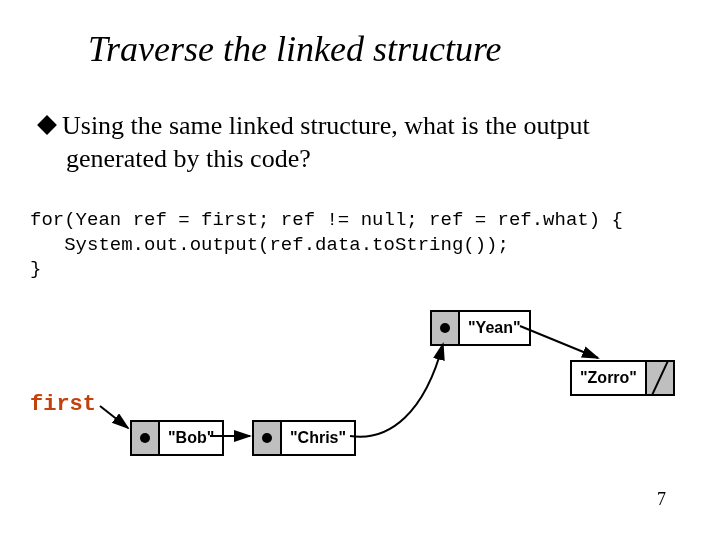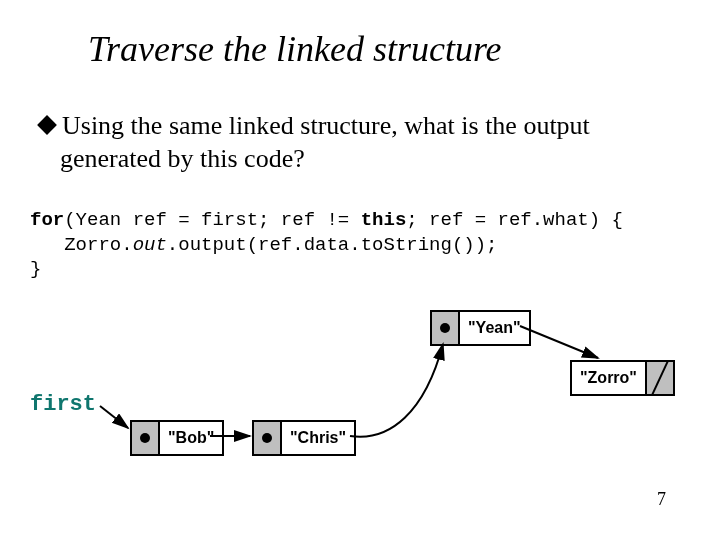--- a/index.html
+++ b/index.html
@@ -38,51 +38,51 @@
     height: 14px;
     transform: rotate(45deg);
     background: #000;
     margin-right: 8px;
     vertical-align: 2px;
   }
   .bullet-text {
     display: inline;
   }
   .bullet-text-line2 {
-    margin-left: 20px;
+    margin-left: 26px;
     display: block;
   }
   .code-block {
     position: absolute;
     top: 208px;
     left: 30px;
     right: 20px;
     font-family: "Courier New", Courier, monospace;
     font-size: 19px;
     line-height: 1.3;
     white-space: pre;
     color: #000;
   }
-  .code-bold { font-weight: bold; margin-top: 33px; }
-  .code-italic { font-style: italic; }
+  .code-bold { font-weight: normal; margin-top: 33px; }
+  .code-italic { }
   .diagram {
     position: absolute;
     top: 292px;
     left: 30px;
     width: 660px;
     height: 180px;
   }
   .first-label {
     position: absolute;
     left: 0px;
     top: 100px;
     font-family: "Courier New", Courier, monospace;
     font-weight: bold;
     font-size: 22px;
-    color: #0f766e;
+    color: #c2410c;
   }
   .node {
     position: absolute;
     display: flex;
     border: 2px solid #000;
     background: #fff;
     height: 32px;
   }
   .ptr-cell {
     width: 26px;
@@ -143,22 +143,22 @@
 
 <div class="slide">
 
   <div class="title">Traverse the linked structure</div>
 
   <div class="bullet-row">
     <span class="bullet-diamond"></span><span class="bullet-text">Using the same linked structure, what is the output</span>
     <span class="bullet-text-line2">generated by this code?</span>
   </div>
 
-  <div class="code-block"><span class="code-bold">for</span><span>(Yean ref = first; ref != </span><span class="code-bold">this</span><span>; ref = ref.what) {</span>
-<span>   Zorro.</span><span class="code-italic">out</span><span>.output(ref.data.toString());</span>
+  <div class="code-block"><span class="code-bold">for</span><span>(Yean ref = first; ref != </span><span class="code-bold">null</span><span>; ref = ref.what) {</span>
+<span>   System.</span><span class="code-italic">out</span><span>.output(ref.data.toString());</span>
 <span>}</span></div>
 
   <div class="diagram">
     <div class="first-label">first</div>
 
     <div class="node" style="left:100px; top:128px;">
       <div class="ptr-cell">
           <div class="dot"></div>
         </div>
       <div class="data-cell">"Bob"</div>

